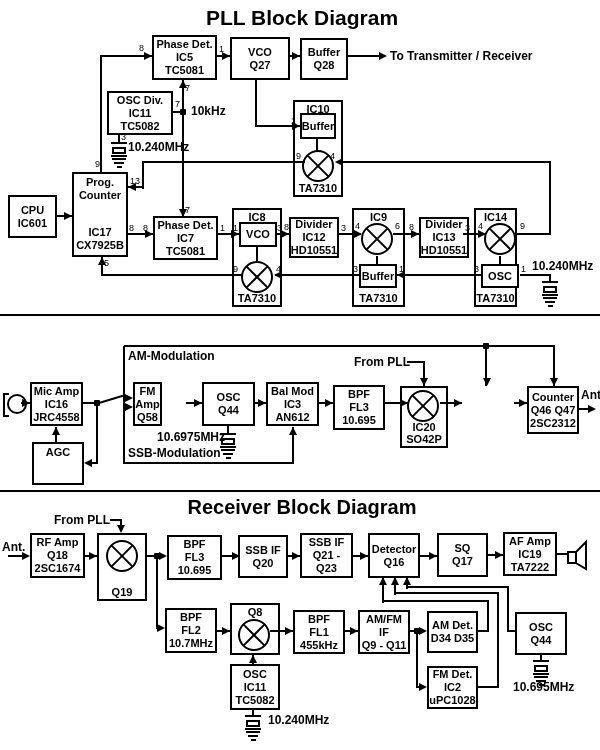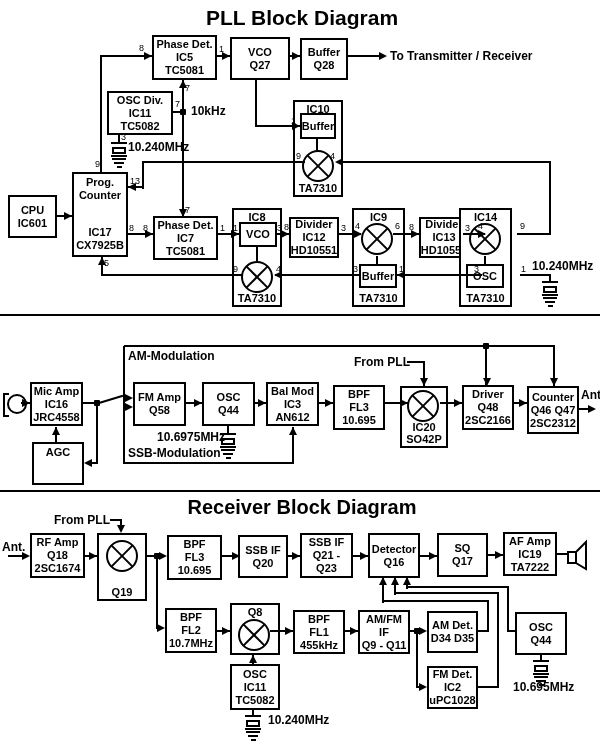--- a/index.html
+++ b/index.html
@@ -126,21 +126,21 @@
       </div>
     <span class="icbot">TA7310</span>
   </div>
 
   <div class="box" style="left:419px;top:217px;width:50px;height:41px">
     <span class="bl">Divider
 IC13
 HD10551</span>
     </div>
 
-  <div class="box" style="left:459px;top:208px;width:53px;height:99px">
+  <div class="box" style="left:474px;top:208px;width:43px;height:99px">
     <span class="ictop">IC14</span>
     <svg class="mx" style="left:7px;top:12px" width="34" height="34" viewBox="0 0 34 34">
       <circle cx="17" cy="17" r="15" fill="#fff" stroke="#000" stroke-width="2"></circle>
       <line x1="6.4" y1="6.4" x2="27.6" y2="27.6" stroke="#000" stroke-width="2"></line>
       <line x1="27.6" y1="6.4" x2="6.4" y2="27.6" stroke="#000" stroke-width="2"></line>
       </svg>
     <div class="wire" style="left:23px;top:46px;width:2px;height:8px"></div>
     <div class="sub" style="left:5px;top:54px;width:38px;height:24px">
       <span>OSC</span>
       </div>
@@ -163,21 +163,21 @@
     </div>
   <div class="box topalign" style="left:32px;top:442px;width:52px;height:43px">
     <span class="bl">AGC</span>
     </div>
 
   <div class="sw" style="left:99px;top:402px;width:25px;height:2px;transform:rotate(-17deg)"></div>
 
   <div class="lbl" style="left:128px;top:350px">AM-Modulation</div>
   <div class="lbl" style="left:128px;top:447px">SSB-Modulation</div>
 
-  <div class="box" style="left:133px;top:382px;width:53px;height:44px">
+  <div class="box" style="left:133px;top:382px;width:29px;height:44px">
     <span class="bl">FM Amp
 Q58</span>
     </div>
   <div class="box" style="left:202px;top:382px;width:53px;height:44px">
     <span class="bl">OSC
 Q44</span>
     </div>
   <div class="lbl" style="left:157px;top:431px">10.6975MHz</div>
   <div class="box" style="left:266px;top:382px;width:53px;height:44px">
     <span class="bl">Bal Mod
@@ -195,25 +195,20 @@
   <div class="box" style="left:400px;top:386px;width:48px;height:62px">
     <svg class="mx" style="left:4px;top:1px" width="34" height="34" viewBox="0 0 34 34">
       <circle cx="17" cy="17" r="15" fill="#fff" stroke="#000" stroke-width="2"></circle>
       <line x1="6.4" y1="6.4" x2="27.6" y2="27.6" stroke="#000" stroke-width="2"></line>
       <line x1="27.6" y1="6.4" x2="6.4" y2="27.6" stroke="#000" stroke-width="2"></line>
       </svg>
     <span class="icbot">IC20
 SO42P</span>
   </div>
 
-  <div class="box" style="left:462px;top:385px;width:52px;height:45px">
-    <span class="bl">Driver
-Q48
-2SC2166</span>
-    </div>
   <div class="box" style="left:527px;top:386px;width:52px;height:48px">
     <span class="bl">Counter
 Q46 Q47
 2SC2312</span>
     </div>
   <div class="lbl" style="left:581px;top:389px">Ant</div>
 
   <div class="title" style="top:496px;font-size:20px">Receiver Block Diagram</div>
 
   <div class="lbl" style="left:54px;top:514px">From PLL</div>

